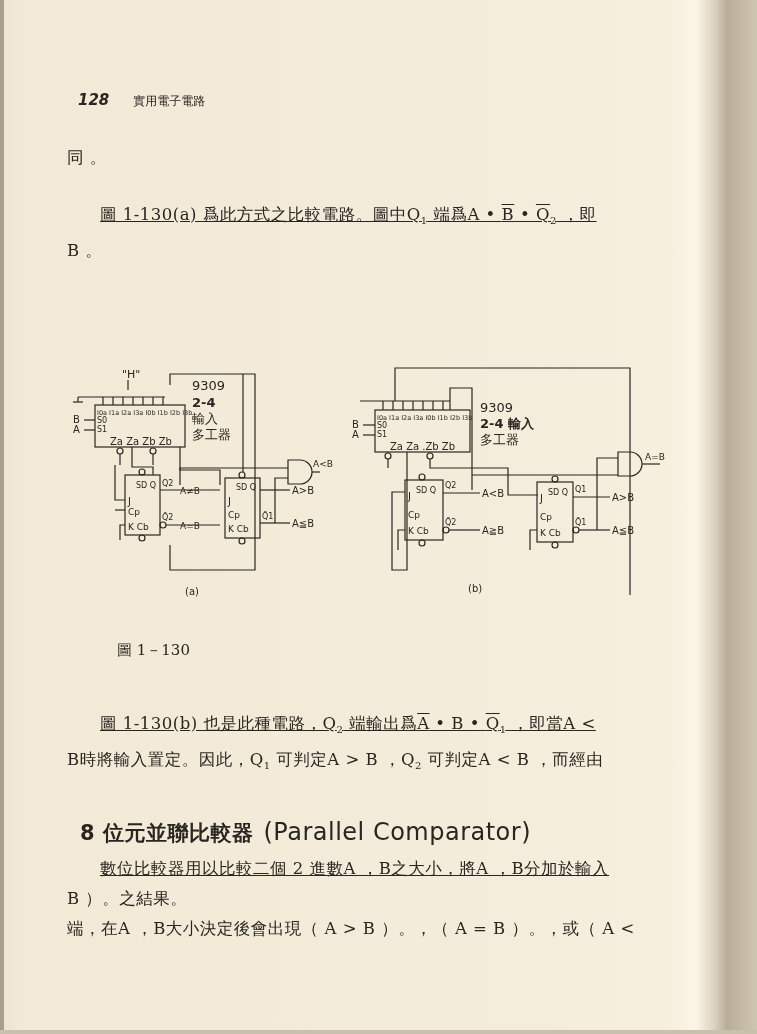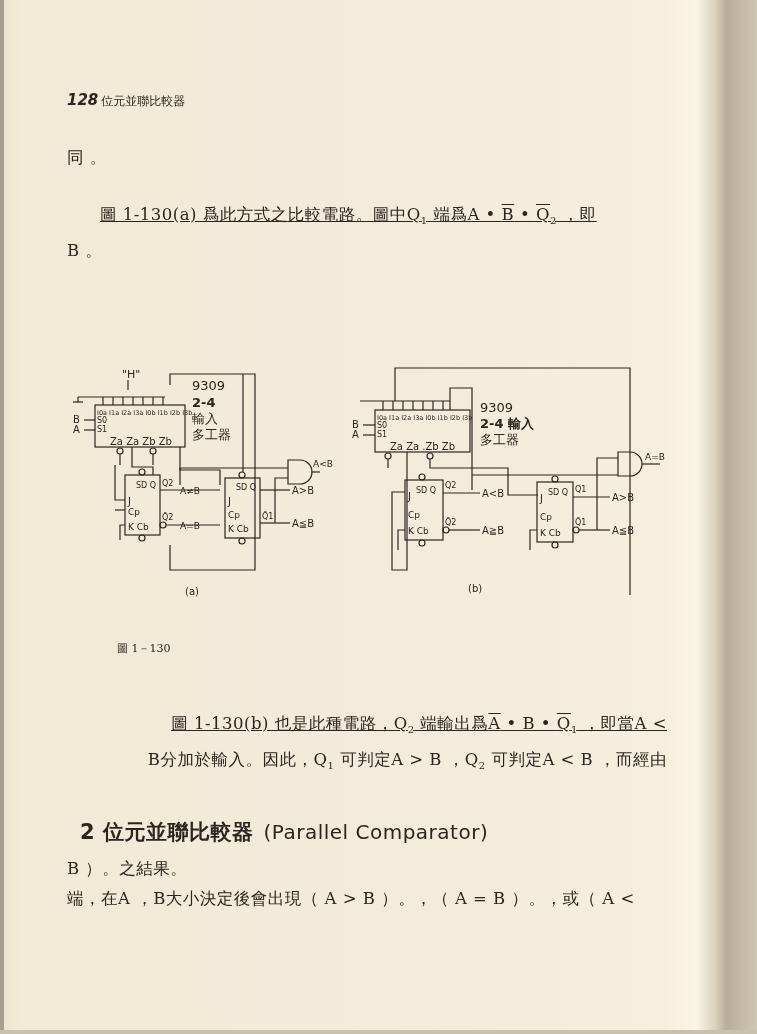--- a/index.html
+++ b/index.html
@@ -4,42 +4,42 @@
 <style>
   html, body { margin:0; padding:0; }
   body {
     width:757px; height:1034px; overflow:hidden; position:relative;
     background: linear-gradient(90deg, #ece3cf 0px, #f2ead7 20px, #f4ecda 60%, #f6efdd 88%, #fbf5e6 92%, #d9d0bd 94.5%, #b8ad98 96%, #cfc6b2 100%);
     font-family: "DejaVu Serif", serif;
     color:#2a2520;
   }
   .page-edge-left { position:absolute; left:0; top:0; width:4px; height:1034px; background:#a79f90; }
   .page-edge-bottom { position:absolute; left:0; bottom:0; width:757px; height:4px; background:#c9c0ad; }
-  .running-head { position:absolute; left:67px; top:91px; font-size:14px; display:flex; gap:3px; align-items:baseline; }
+  .running-head { position:absolute; left:78px; top:91px; font-size:14px; display:flex; gap:24px; align-items:baseline; }
   .running-head .pno { font-family:"DejaVu Sans", sans-serif; font-weight:bold; font-style:italic; font-size:15px; }
   .running-head .title { font-size:12px; }
   .para { position:absolute; left:67px; width:600px; font-size:16.5px; line-height:30px; letter-spacing:0.5px; }
   .indent { text-indent:2em;text-decoration:underline; }
   .ov { text-decoration: overline; }
   sub { font-size:10px; }
   .figure { position:absolute; left:70px; top:360px; width:600px; height:250px; }
-  .fig-caption { position:absolute; left:117px; top:641px; font-size:11px; }
+  .fig-caption { position:absolute; left:117px; top:641px; font-size:15px; }
   .section-heading { position:absolute; left:80px; top:818px; font-family:"DejaVu Sans", sans-serif; font-weight:bold; font-size:21px; letter-spacing:0.5px; }
-  .section-heading .en { font-weight:normal; font-size:20px; margin-left:10px; }
+  .section-heading .en { font-weight:normal; font-size:24px; margin-left:10px; }
   svg text { font-family:"DejaVu Sans", sans-serif; fill:#2a2520; }
 </style>
 </head>
 <body>
 
 <div class="page-edge-left"></div>
 <div class="page-edge-bottom"></div>
 
 <div class="running-head">
   <span class="pno">128</span>
-  <span class="title">位元並聯比較器</span>
+  <span class="title">實用電子電路</span>
 </div>
 
 <div class="para" style="top:143px;">同 。</div>
 
 <div class="para" style="top:200px;">
   <div class="indent"><span>圖 1-130(a) 爲此方式之比較電路。圖中Q</span><sub>1</sub><span> 端爲A • </span><span class="ov">B</span><span> • </span><span class="ov">Q</span><sub>2</sub><span> ，即</span></div>
   <div>B 。</div>
 </div>
 
 <svg class="figure" viewBox="0 0 600 250" width="600" height="250">
@@ -183,25 +183,26 @@
   <text x="505" y="132" font-size="8">Q1</text>
   <text x="505" y="165" font-size="8">Q̄1</text>
   <text x="575" y="100" font-size="9">A=B</text>
   <text x="542" y="141" font-size="10">A&gt;B</text>
   <text x="542" y="174" font-size="10">A≦B</text>
   <text x="398" y="232" font-size="10">(b)</text>
 </svg>
 
 <div class="fig-caption">圖 1－130</div>
 
-<div class="para" style="top:709px;text-align:right;">
+<div class="para" style="top:709px;">
   <div class="indent"><span>圖 1-130(b) 也是此種電路，Q</span><sub>2</sub><span> 端輸出爲</span><span class="ov">A</span><span> • B • </span><span class="ov">Q</span><sub>1</sub><span> ，即當A &lt;</span></div>
-  <div><span>B分加於輸入。因此，Q</span><sub>1</sub><span> 可判定A &gt; B ，Q</span><sub>2</sub><span> 可判定A &lt; B ，而經由</span></div>
+  <div><span>B時將輸入置定。因此，Q</span><sub>1</sub><span> 可判定A &gt; B ，Q</span><sub>2</sub><span> 可判定A &lt; B ，而經由</span></div>
 </div>
 
 <div class="section-heading">
-  <span>2 位元並聯比較器</span><span class="en">(Parallel Comparator)</span>
+  <span>8 位元並聯比較器</span><span class="en">(Parallel Comparator)</span>
 </div>
 
 <div class="para" style="top:854px;">
+  <div class="indent">數位比較器用以比較二個 2 進數A ，B之大小，將A ，B分加於輸入</div>
   <div>B ）。之結果。</div>
   <div>端，在A ，B大小決定後會出現（ A &gt; B ）。，（ A = B ）。，或（ A &lt;</div>
 </div>
 
 </body></html>

